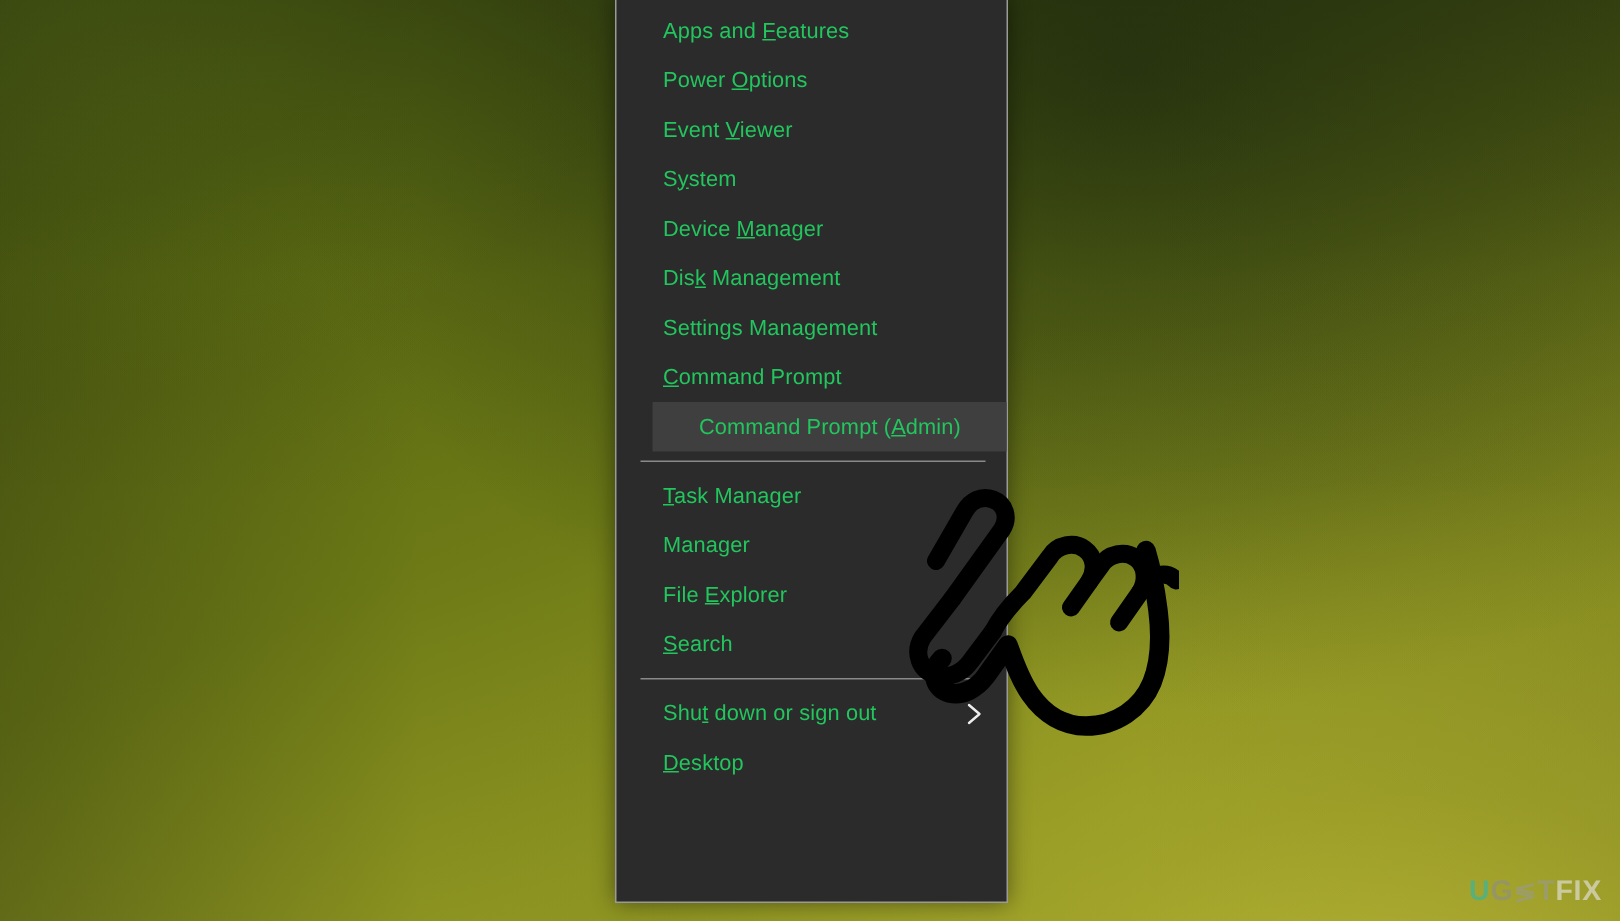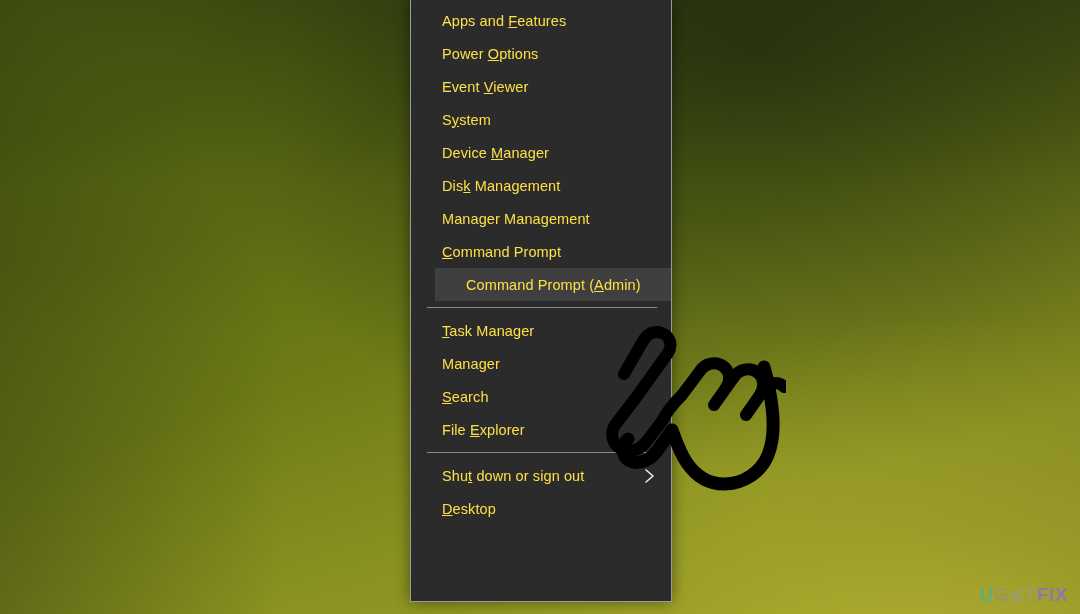--- a/index.html
+++ b/index.html
@@ -78,21 +78,21 @@
     padding-top: 6px;
     box-sizing: border-box;
   }
 
   .menu-item {
     position: relative;
     display: flex;
     align-items: center;
     height: 33px;
     padding: 0 10px 0 31px;
-    color: #fde047;
+    color: #22c55e;
     font-size: 14.5px;
     letter-spacing: 0.1px;
     box-sizing: border-box;
     cursor: default;
     white-space: nowrap;
   }
   .menu-item.highlighted {
     background: #3f3f3f;
     margin-left: 24px;
   }
@@ -147,21 +147,21 @@
   .watermark .wm-u { color: #2fb8a8; }
   .watermark .wm-g { color: #8f8f86; }
   .watermark .wm-mark {
     display: inline-block;
     margin: 0 1px;
     color: #9a9a8c;
     font-size: 16px;
     transform: scaleX(1.15);
   }
   .watermark .wm-t { color: #9a9a8c; }
-  .watermark .wm-fix { color: #8b5cf6; }
+  .watermark .wm-fix { color: #e5e5e5; }
 </style>
 </head>
 <body>
 
 <div id="screen">
 
   <div class="wallpaper"></div>
   <div class="wallpaper-vignette"></div>
 
   <div class="winx-menu">
@@ -178,40 +178,40 @@
         <div class="menu-item">
           <span class="label">S<u>y</u>stem</span>
         </div>
         <div class="menu-item">
           <span class="label">Device <u>M</u>anager</span>
         </div>
         <div class="menu-item">
           <span class="label">Dis<u>k</u> Management</span>
         </div>
         <div class="menu-item">
-          <span class="label">Manager Management</span>
+          <span class="label">Settings Management</span>
         </div>
         <div class="menu-item">
           <span class="label"><u>C</u>ommand Prompt</span>
         </div>
         <div class="menu-item highlighted">
           <span class="label">Command Prompt (<u>A</u>dmin)</span>
         </div>
         <div class="menu-separator"></div>
         <div class="menu-item">
           <span class="label"><u>T</u>ask Manager</span>
         </div>
         <div class="menu-item">
           <span class="label">Manager</span>
         </div>
         <div class="menu-item">
+          <span class="label">File <u>E</u>xplorer</span>
+        </div>
+        <div class="menu-item">
           <span class="label"><u>S</u>earch</span>
-        </div>
-        <div class="menu-item">
-          <span class="label">File <u>E</u>xplorer</span>
         </div>
         <div class="menu-separator"></div>
         <div class="menu-item">
           <span class="label">Shu<u>t</u> down or sign out</span>
           <span class="chevron">
             <svg width="11" height="16" viewBox="0 0 11 16">
               <path d="M2 2 L9 8 L2 14" fill="none" stroke="currentColor" stroke-width="1.6" stroke-linecap="round" stroke-linejoin="round"></path>
             </svg>
           </span>
         </div>

